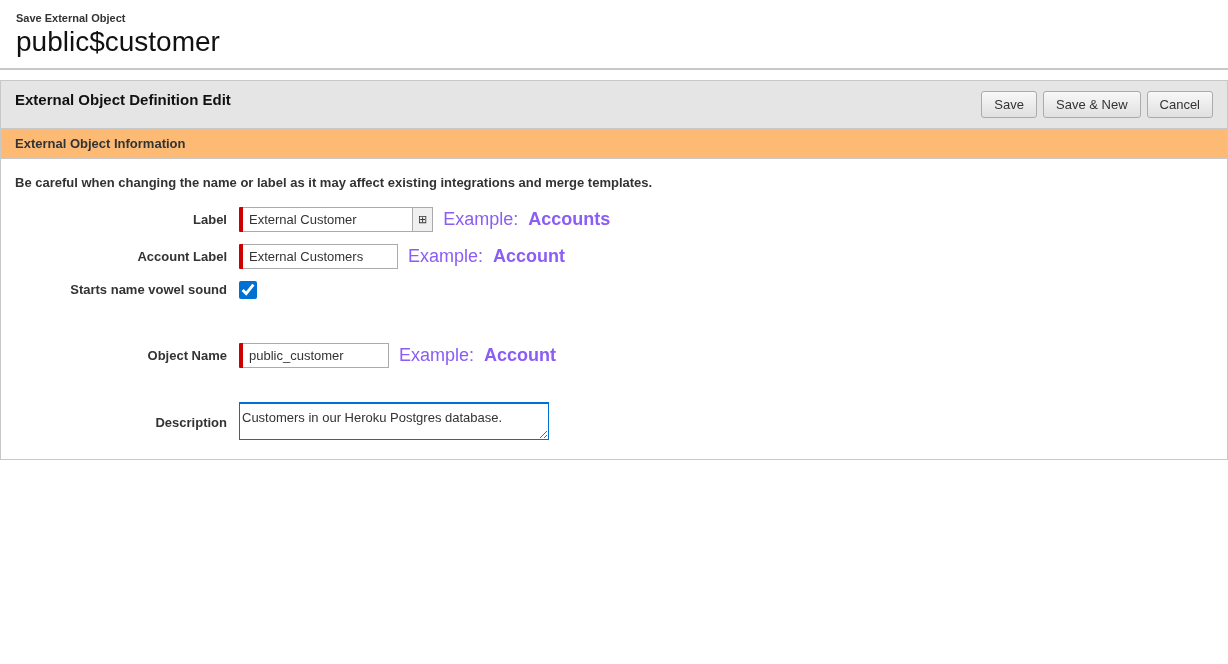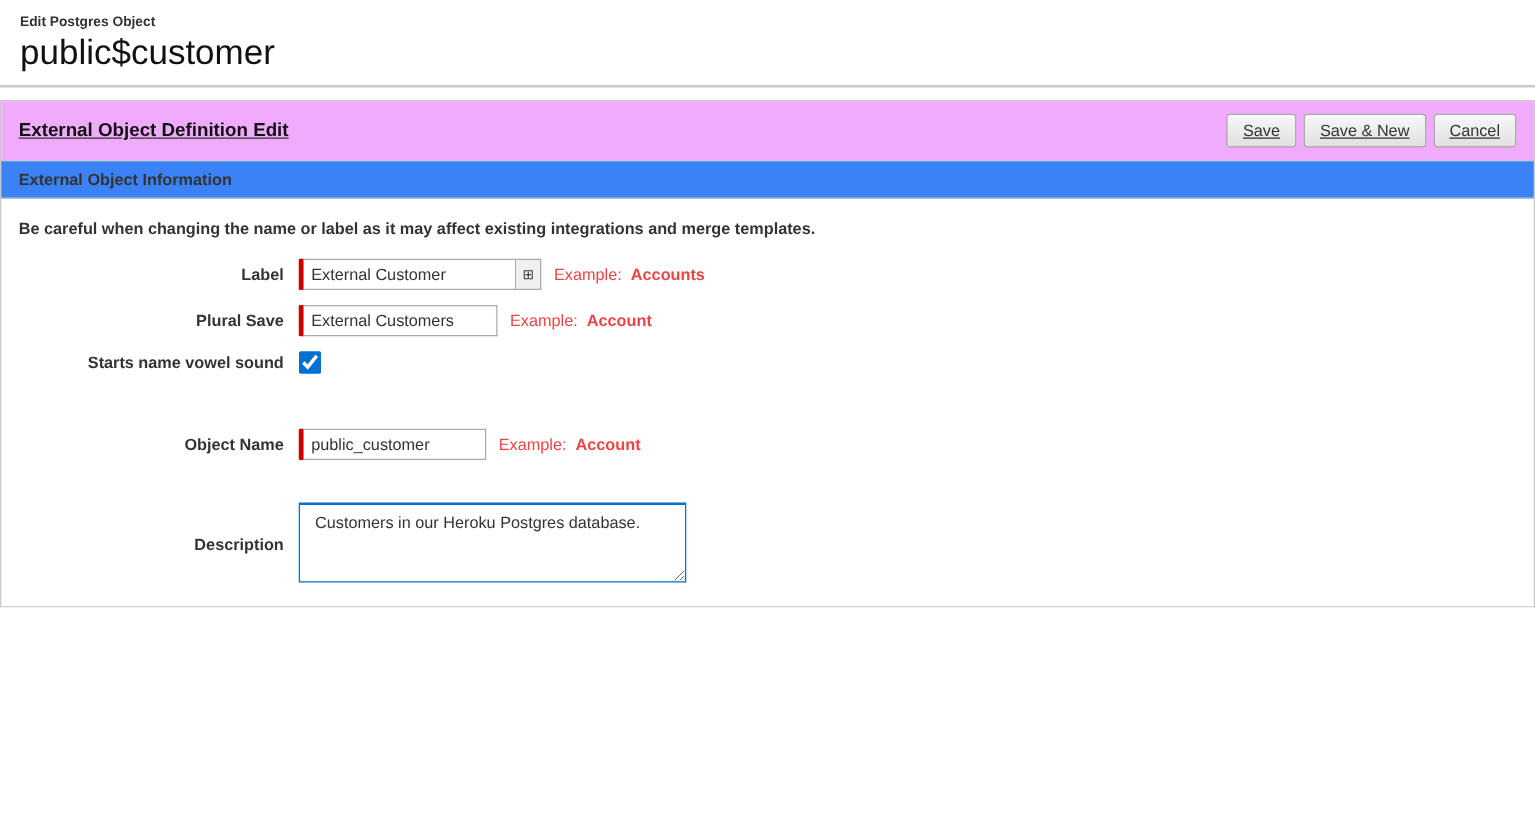--- a/index.html
+++ b/index.html
@@ -22,27 +22,26 @@
     .page-header .page-title {
       font-size: 28px;
       font-weight: normal;
       color: #111;
     }
     .main-panel {
       margin: 10px 0 0 0;
       border: 1px solid #c8c8c8;
     }
     .panel-header {
-      background: #f0abfc;
+      background: #e5e5e5;
       border-bottom: 1px solid #c8c8c8;
       padding: 10px 14px;
       display: flex;
-      align-items: center;
+      align-items: flex-start;
       justify-content: space-between;
-      text-decoration: underline;
     }
     .panel-header-title {
       font-size: 15px;
       font-weight: bold;
       color: #111;
     }
     .btn-group {
       display: flex;
       gap: 6px;
     }
@@ -50,21 +49,21 @@
       padding: 5px 12px;
       font-size: 13px;
       border: 1px solid #ababab;
       background: linear-gradient(to bottom, #f8f8f8, #e0e0e0);
       color: #333;
       cursor: pointer;
       border-radius: 3px;
       font-family: Arial, Helvetica, sans-serif;
     }
     .section-header {
-      background: #3b82f6;
+      background: #fdba74;
       padding: 7px 14px;
       font-weight: bold;
       font-size: 13px;
       border-bottom: 1px solid #c8c8c8;
     }
     .section-body {
       padding: 14px 14px 10px 14px;
     }
     .info-text {
       margin-bottom: 6px;
@@ -122,22 +121,22 @@
       border-left: none;
       background: #f0f0f0;
       padding: 3px 5px;
       cursor: pointer;
       display: flex;
       align-items: center;
       justify-content: center;
       font-size: 11px;
     }
     .example-text {
-      font-size: 13px;
-      color: #ef4444;
+      font-size: 18px;
+      color: #8b5cf6;
       white-space: nowrap;
       text-align: right;
     }
     .example-text .example-value {
       font-weight: bold;
     }
     .checkbox-wrapper {
       display: flex;
       align-items: center;
     }
@@ -151,35 +150,35 @@
       padding-top: 16px;
     }
     .api-info-text {
       font-size: 13px;
       margin-bottom: 4px;
       padding: 14px 14px 0 14px;
     }
     .description-input {
       border: 1px solid #0070d2;
       border-top: 2px solid #0070d2;
-      padding: 6px 12px;
+      padding: 6px 2px;
       font-size: 13px;
       font-family: Arial, Helvetica, sans-serif;
       color: #333;
       resize: both;
       outline: none;
       width: 310px;
-      height: 64px;
+      height: 38px;
     }
   </style>
 </head>
 <body>
 
 <div class="page-header">
-  <div class="breadcrumb">Edit Postgres Object</div>
+  <div class="breadcrumb">Save External Object</div>
   <div class="page-title">public$customer</div>
 </div>
 
 <div class="main-panel">
 
   <div class="panel-header">
     <div class="panel-header-title">External Object Definition Edit</div>
     <div class="btn-group">
       <button class="btn">Save</button>
       <button class="btn">Save &amp; New</button>
@@ -210,21 +209,21 @@
             </div>
             <span class="example-text">
               <span>Example:</span>
               &nbsp;<span class="example-value">Accounts</span>
             </span>
           </div>
         </td>
       </tr>
 
       <tr>
-        <td class="label-cell">Plural Save</td>
+        <td class="label-cell">Account Label</td>
         <td class="field-cell">
           <div class="field-wrapper">
             <div class="input-with-border">
               <div class="red-bar"></div>
               <input class="text-input" type="text" value="External Customers" style="width: 155px;">
             </div>
             <span class="example-text">
               <span>Example:</span>
               &nbsp;<span class="example-value">Account</span>
             </span>

